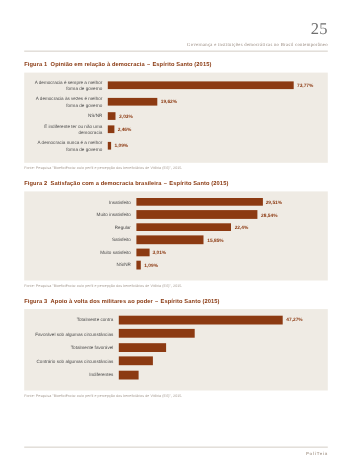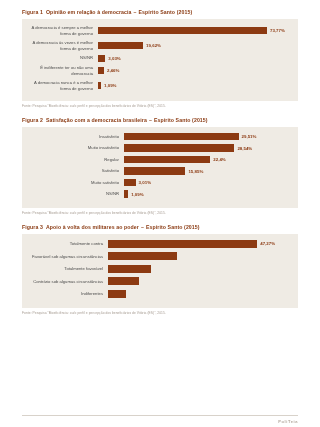--- a/index.html
+++ b/index.html
@@ -146,20 +146,25 @@
     letter-spacing: 0.6px;
     color: #b3a79c;
     font-weight: bold;
   }
 </style>
 </head>
 <body>
 
 <div class="page">
 
+  <div class="header">
+    <div class="folio">25</div>
+    <div class="running-title">Governança e instituições democráticas no Brasil contemporâneo</div>
+    <div class="header-rule"></div>
+  </div>
 
   <div class="figure fig1">
     <div class="fig-caption">
       <span class="fig-num">Figura 1</span><span>Opinião em relação à democracia</span><span class="fig-sep">–</span><span>Espírito Santo (2015)</span>
     </div>
     <div class="panel">
       <div class="row">
         <div class="row-label">A democracia é sempre a melhor forma de governo</div>
         <div class="bar-area">
           <div class="bar" style="width:88%"></div>

